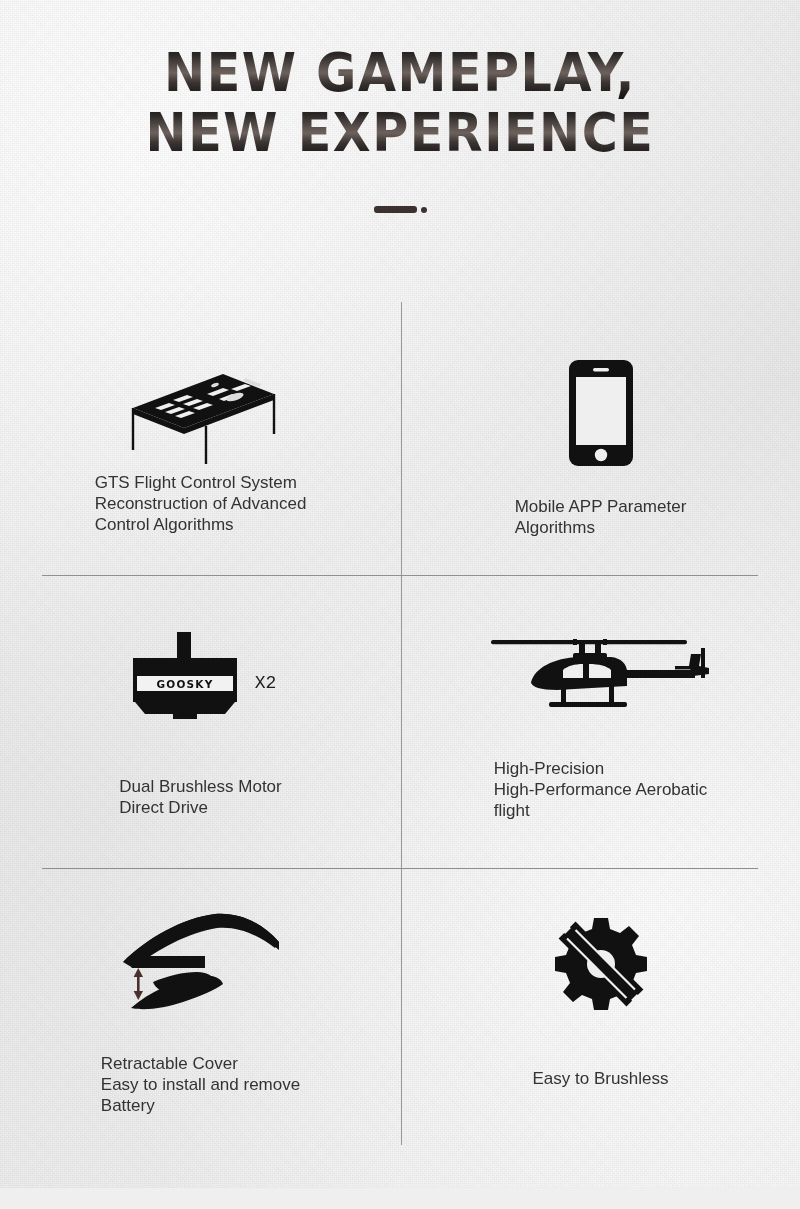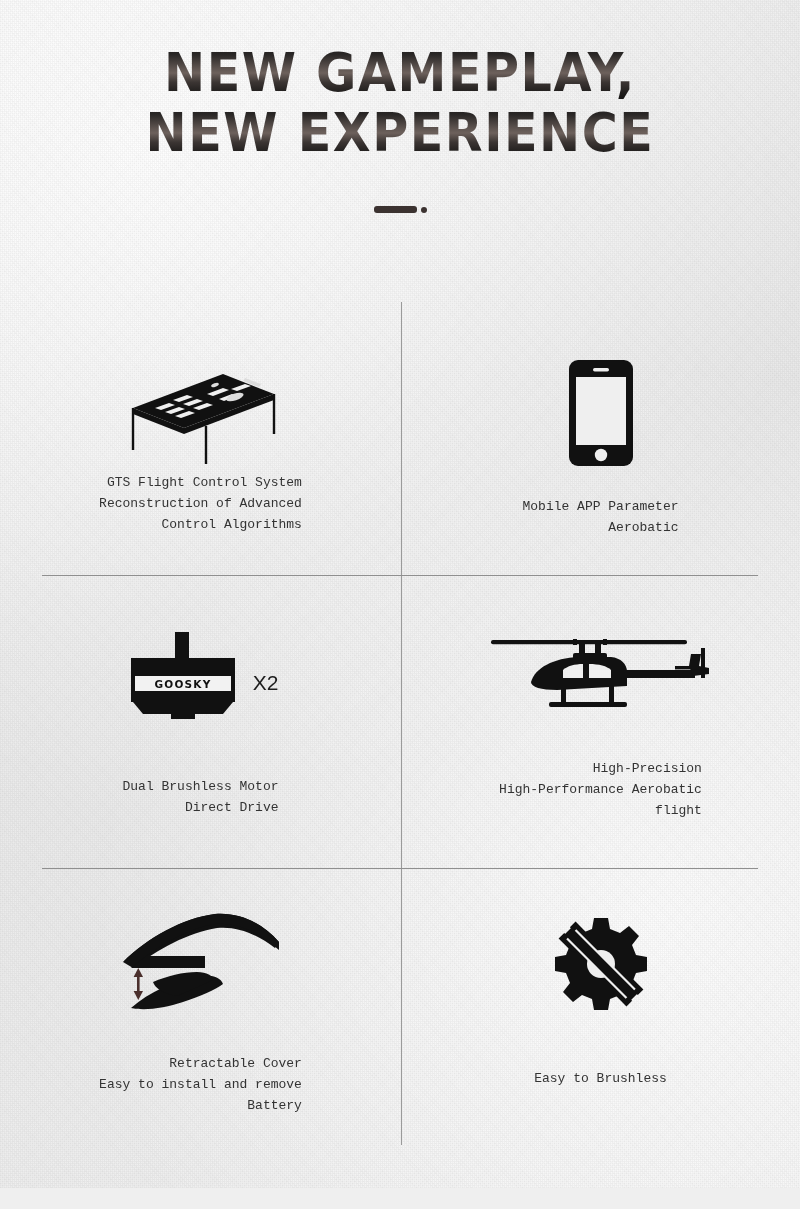--- a/index.html
+++ b/index.html
@@ -138,25 +138,25 @@
     align-items: center;
     justify-content: flex-start;
     box-sizing: border-box;
   }
   .icon-box {
     display: flex;
     align-items: center;
     justify-content: center;
   }
   .caption {
-    text-align: right;
+    text-align: left;
     color: #333333;
-    font-size: 13px;
+    font-size: 17px;
     line-height: 21px;
-    font-family: Liberation Mono, monospace;
+    font-family: Liberation Sans, sans-serif;
     white-space: pre-line;
   }
 
   
   .c1 .icon-box { margin-top: 62px; height: 100px; }
   .c1 .caption  { margin-top: 8px; }
 
   .c2 .icon-box { margin-top: 56px; height: 110px; }
   .c2 .caption  { margin-top: 28px; }
 
@@ -171,22 +171,22 @@
 
   .c6 .icon-box { margin-top: 40px; height: 108px; }
   .c6 .caption  { margin-top: 52px; }
 
   .motor-row {
     display: flex;
     align-items: center;
     gap: 10px;
   }
   .motor-mult {
-    font-family: Liberation Sans, sans-serif;
-    font-size: 21px;
+    font-family: Liberation Mono, monospace;
+    font-size: 18px;
     color: #1d1d1d;
     line-height: 1;
     padding-top: 14px;
   }
 
   svg { display: block; }
 </style>
 </head>
 <body>
 
@@ -250,21 +250,21 @@
     <div class="cell c2">
       <div class="icon-box">
         <svg width="64" height="106" viewBox="0 0 64 106" aria-hidden="true">
           <rect x="0" y="0" width="64" height="106" rx="9" ry="9" fill="#111111"></rect>
           <rect x="7" y="17" width="50" height="68" fill="#efefef"></rect>
           <rect x="24" y="8" width="16" height="3.4" rx="1.7" fill="#efefef"></rect>
           <circle cx="32" cy="95" r="6.2" fill="#efefef"></circle>
         </svg>
       </div>
       <div class="caption">Mobile APP Parameter
-Aerobatic</div>
+Algorithms</div>
     </div>
 
     <div class="cell c3">
       <div class="icon-box">
         <div class="motor-row">
           <svg width="120" height="92" viewBox="0 0 120 92" aria-hidden="true">
 
             <rect x="52" y="2" width="14" height="28" fill="#111111"></rect>
 
             <rect x="8" y="28" width="104" height="44" fill="#111111"></rect>

